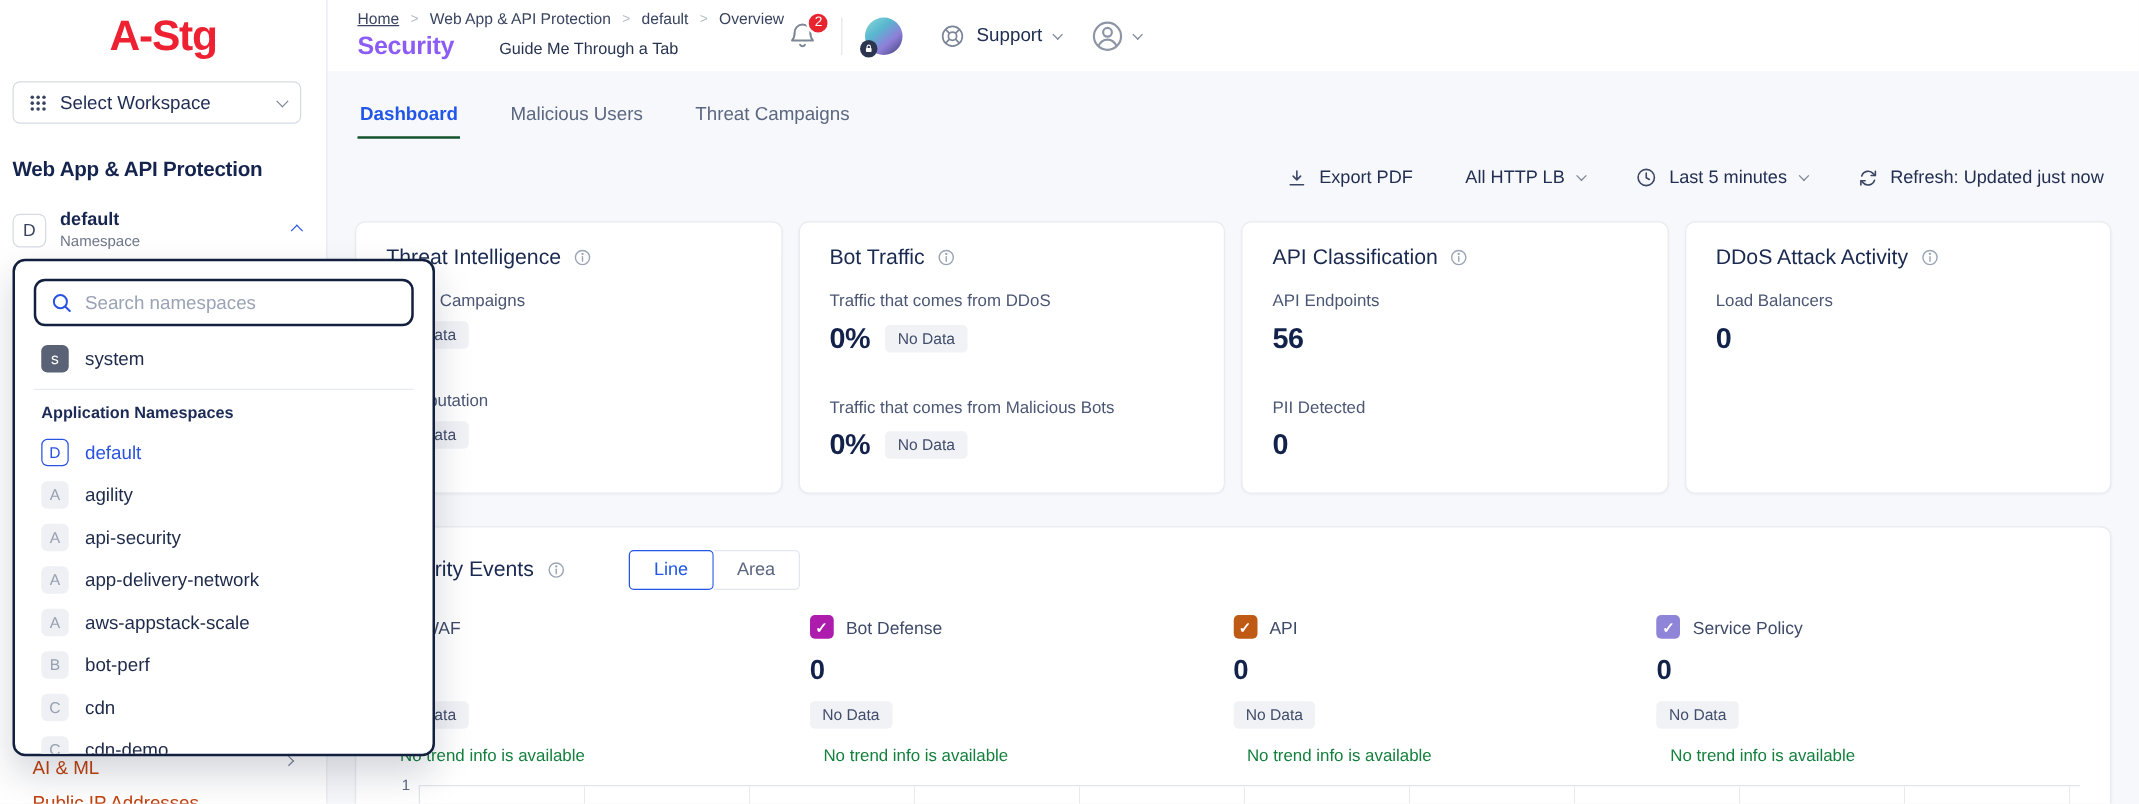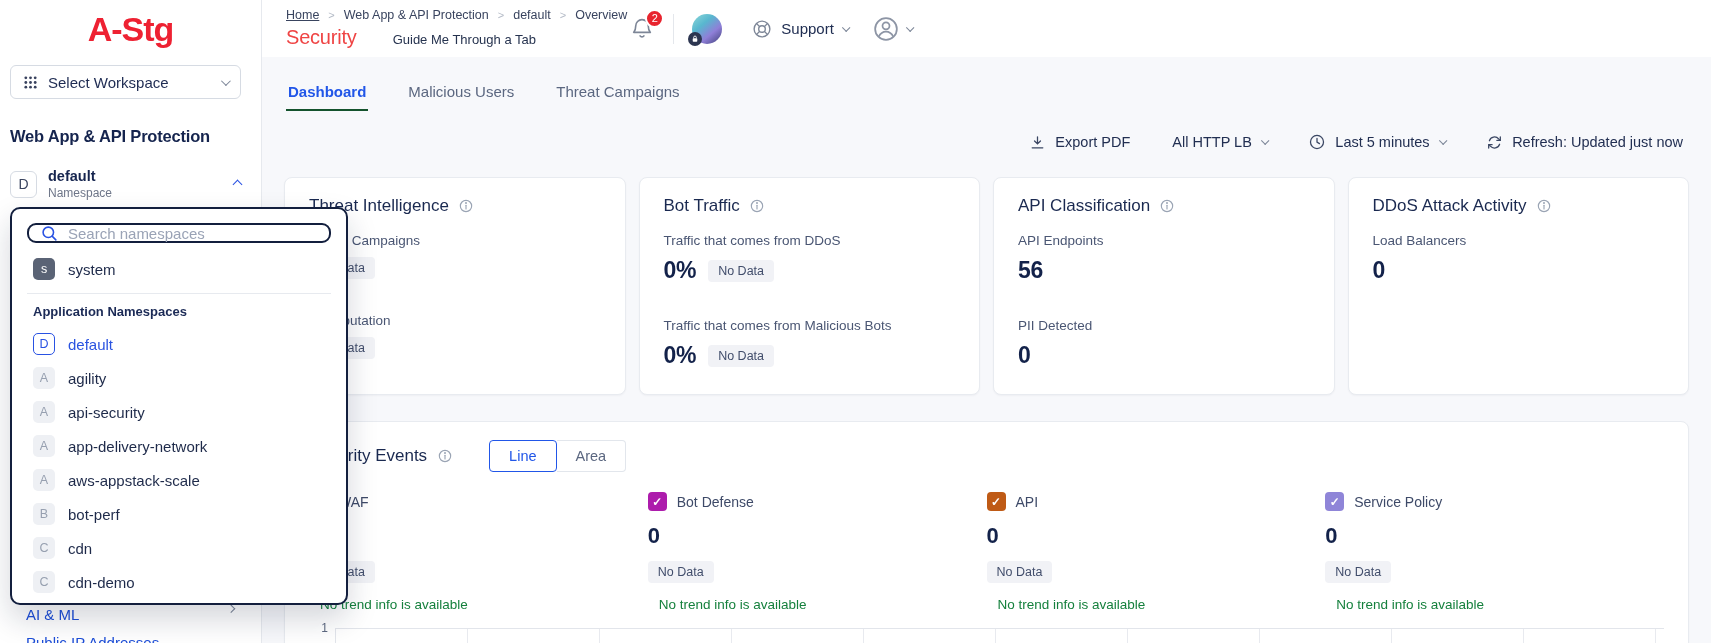--- a/index.html
+++ b/index.html
@@ -16,46 +16,46 @@
   .chev.down { transform:rotate(45deg) translateY(-2px); }
   .chev.up { transform:rotate(-135deg); border-color:#2952e3; }
   .chev.right { transform:rotate(-45deg); }
   .chev.sm { width:5.5px; height:5.5px; }
   .ml-auto { margin-left:auto; }
   .section-title { margin:28px 10px 0 10px; font-size:16.5px; font-weight:bold; color:#15244e; letter-spacing:-0.2px; }
   .ns-selector { margin:22px 20px 0 10px; display:flex; align-items:center; gap:11px; cursor:pointer; }
   .ns-badge { width:27px; height:27px; border:1px solid #d6dbe3; border-radius:6px; display:grid; place-items:center; font-size:14px; color:#3a445f; background:#fff; }
   .ns-name { font-weight:bold; font-size:14.5px; color:#16254f; }
   .ns-sub { font-size:12px; color:#6e7689; margin-top:2px; }
-  .side-link { position:absolute; left:26px; right:28px; display:flex; justify-content:space-between; align-items:flex-start; font-size:15px; color:#1d4ed8; cursor:pointer; }
+  .side-link { position:absolute; left:26px; right:28px; display:flex; justify-content:space-between; align-items:flex-start; font-size:15px; color:#c2410c; cursor:pointer; }
 
   
   .ns-dropdown { position:absolute; left:10px; top:207px; width:338px; height:398px; background:#fff; border:2px solid #131f3e; border-radius:10px; box-shadow:0 14px 30px rgba(15,25,55,.18); z-index:40; padding:14px 15px; overflow:hidden; }
-  .search-box { height:20px; border:2px solid #131f3e; border-radius:9px; display:flex; align-items:center; gap:9px; padding:0 11px; }
+  .search-box { height:38px; border:2px solid #131f3e; border-radius:9px; display:flex; align-items:center; gap:9px; padding:0 11px; }
   .search-box input { border:none; outline:none; flex:1; font-size:15px; color:#1e2a4a; font-family:"Liberation Sans", sans-serif; background:transparent; }
   .search-box input::placeholder { color:#9aa3b6; }
   .dd-item { height:34px; display:flex; align-items:center; gap:13px; padding:0 6px; cursor:pointer; }
   .dd-item.first { margin-top:10px; height:32px; }
   .dd-badge { width:22px; height:22px; border-radius:5px; background:#eef0f4; color:#97a0b0; font-size:12.5px; display:grid; place-items:center; flex-shrink:0; }
   .dd-badge.dark { background:#5a6375; color:#fff; }
   .dd-badge.active { background:#fff; border:1.5px solid #2952e3; color:#2952e3; }
   .dd-label { font-size:15px; color:#1e2a4a; }
   .dd-item.active .dd-label { color:#2a53e0; }
   .dd-divider { border:none; border-top:1px solid #e7eaef; margin:8px 0; }
   .dd-header { font-size:13px; font-weight:bold; color:#1b2a56; margin:10px 6px 8px; }
 
   
   .main { flex:1; display:flex; flex-direction:column; min-width:0; }
   .top-header { height:57px; background:#fff; display:flex; align-items:center; justify-content:flex-start; padding:0 28px 0 24px; flex-shrink:0; }
   .breadcrumb { font-size:12.5px; color:#39445f; display:flex; gap:9px; align-items:center; }
   .breadcrumb .sep { color:#b3bac6; font-size:11px; }
   .bc-home { text-decoration:underline; cursor:pointer; }
   .bc-item { cursor:pointer; }
   .title-row { display:flex; align-items:baseline; gap:36px; margin-top:4px; }
-  .page-title { font-size:20px; font-weight:400; color:#ef4444; letter-spacing:-0.2px; }
+  .page-title { font-size:20px; font-weight:700; color:#8b5cf6; letter-spacing:-0.2px; }
   .guide-link { font-size:13px; color:#26334f; cursor:pointer; }
   .header-right { display:flex; align-items:center; gap:15px; }
   .scan-btn { border:1px solid #2a62e8; color:#2a62e8; border-radius:4px; background:#fff; font-size:14.5px; padding:7px 15px; cursor:pointer; font-family:"Liberation Sans", sans-serif; }
   .bell-wrap { position:relative; margin-left:2px; cursor:pointer; }
   .bell-badge { position:absolute; top:-7px; right:-9px; background:#e8242e; color:#fff; min-width:19px; height:19px; border-radius:50%; font-size:11px; display:grid; place-items:center; border:2px solid #fff; }
   .vdiv { width:1px; height:30px; background:#e4e7ec; margin:0 3px; }
   .avatar { width:30px; height:30px; border-radius:50%; background:linear-gradient(140deg,#8fd9d9 0%, #58b7cf 35%, #8f7fd8 65%, #3d3f77 100%); position:relative; cursor:pointer; }
   .lock-badge { position:absolute; left:-4px; bottom:-2px; width:14px; height:14px; border-radius:50%; background:#2c3550; display:grid; place-items:center; }
   .support-menu { display:flex; gap:8px; align-items:center; font-size:15px; color:#202e52; margin-left:14px; cursor:pointer; }
   .user-menu { display:flex; gap:6px; align-items:center; margin-left:10px; cursor:pointer; }
@@ -72,21 +72,21 @@
   .card-title-row { display:flex; align-items:center; gap:9px; font-size:17px; color:#1a2950; }
   .metric-label { margin-top:17px; font-size:13.5px; color:#4a5673; }
   .metric-row { margin-top:9px; display:flex; align-items:center; gap:12px; }
   .metric-value { font-size:23px; font-weight:bold; color:#13224a; letter-spacing:-0.3px; }
   .metric.second { margin-top:34px; }
   .badge-nodata { background:#f1f2f6; color:#414d6b; font-size:12.5px; padding:4px 10px; border-radius:4px; display:inline-block; }
 
   .se-card { margin-top:26px; background:#fff; border:1px solid #e8ebf0; border-radius:8px; padding:18px 24px; height:420px; box-shadow:0 1px 2px rgba(16,24,40,.04); }
   .se-header { display:flex; align-items:center; gap:10px; }
   .se-title { font-size:17px; color:#1a2950; }
-  .toggle { display:inline-flex; margin-left:26px; }
+  .toggle { display:inline-flex; margin-left:40px; }
   .toggle-btn { font-size:14.5px; padding:7px 19px; background:#fff; cursor:pointer; font-family:"Liberation Sans", sans-serif; }
   .toggle-btn.active { color:#2156e8; border:1.5px solid #2156e8; border-radius:4px; font-weight:500; }
   .toggle-btn.inactive { color:#5b6780; border:1px solid #e2e6ec; border-left:none; border-radius:0 4px 4px 0; }
   .legend-grid { display:grid; grid-template-columns:repeat(4,1fr); margin-top:20px; }
   .legend-head { display:flex; align-items:center; gap:10px; }
   .legend-check { width:19px; height:19px; border-radius:4px; color:#fff; display:grid; place-items:center; font-size:12px; font-weight:bold; cursor:pointer; }
   .legend-label { font-size:14px; color:#3e4a68; }
   .legend-value { font-size:22px; font-weight:bold; color:#13224a; margin-top:12px; }
   .legend-badge-row { margin-top:12px; }
   .legend-note { font-size:13.5px; color:#15803d; margin-top:14px;margin-left:11px; }

